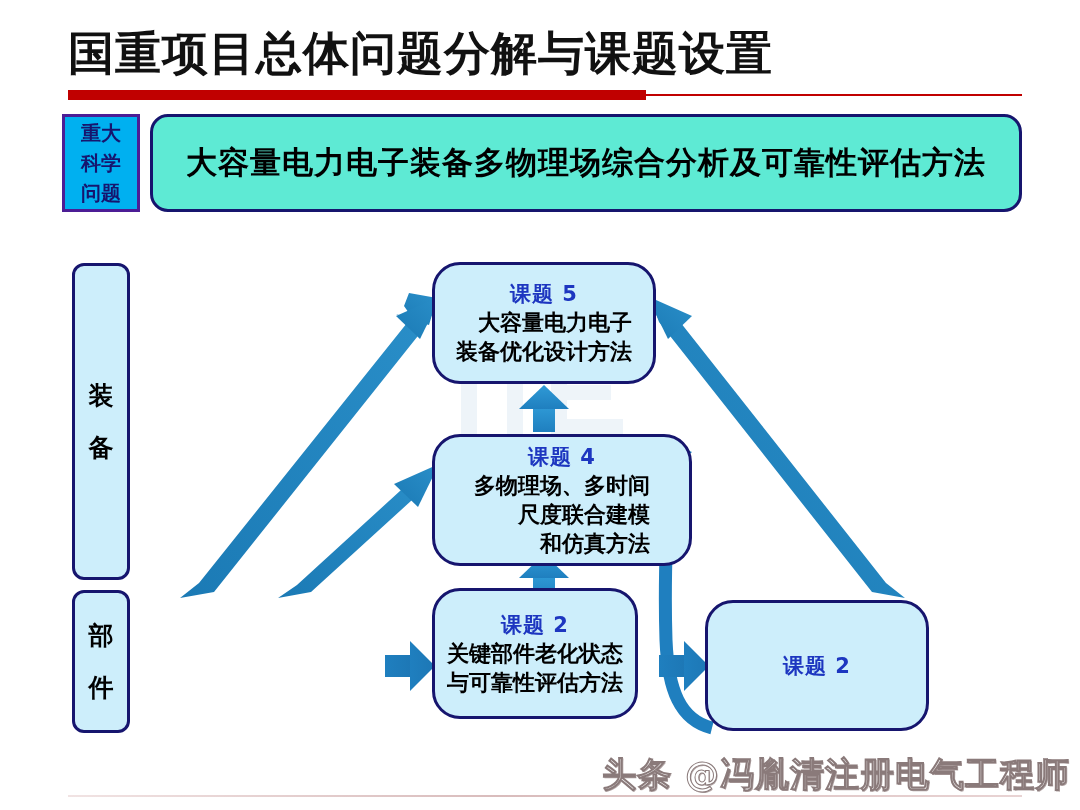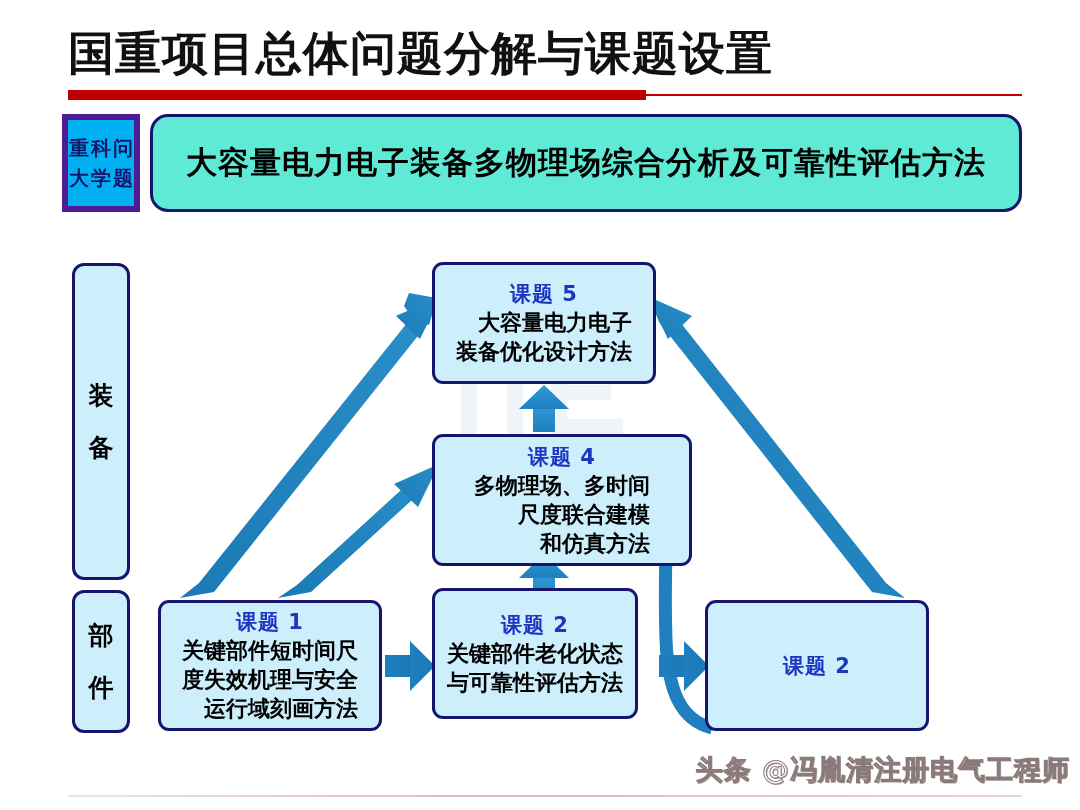--- a/index.html
+++ b/index.html
@@ -15,22 +15,22 @@
     position:absolute;left:68px;top:22px;width:940px;height:62px;
     font-size:46px;font-weight:bold;color:#111111;
     letter-spacing:1px;line-height:62px;white-space:nowrap;
   }
   .rule-thick{position:absolute;left:68px;top:90px;width:578px;height:10px;background:#c00000;}
   .rule-thin{position:absolute;left:646px;top:94px;width:376px;height:2px;background:#c00000;}
 
   
   .key-problem-box{
     position:absolute;left:62px;top:114px;width:78px;height:98px;
-    background:#00b0f0;border:6px solid #4c1d95;box-sizing:border-box;
-    display:flex;align-items:center;justify-content:center;
+    background:#00b0f0;border:3px solid #4c1d95;box-sizing:border-box;
+    display:flex;flex-direction:column;align-items:center;justify-content:center;
     color:#16156e;font-weight:bold;font-size:20px;line-height:30px;
     text-align:center;
   }
   .banner{
     position:absolute;left:150px;top:114px;width:872px;height:98px;
     background:#5eead4;border:3px solid #16156e;box-sizing:border-box;
     border-radius:18px;
     display:flex;align-items:center;justify-content:center;
     color:#000000;font-weight:bold;font-size:31px;letter-spacing:1px;
     white-space:nowrap;
@@ -42,21 +42,21 @@
     box-sizing:border-box;border-radius:12px;
     display:flex;flex-direction:column;align-items:center;justify-content:center;
     color:#000000;font-weight:bold;font-size:25px;line-height:52px;
   }
   #cat-equipment{left:72px;top:263px;width:58px;height:317px;}
   #cat-component{left:72px;top:590px;width:58px;height:143px;}
 
   
   .topic{
     position:absolute;background:#cdeefb;border:3px solid #16156e;
-    box-sizing:border-box;border-radius:11px;
+    box-sizing:border-box;border-radius:28px;
     display:flex;flex-direction:column;align-items:center;justify-content:center;
     z-index:5;
   }
   .topic .t-head{
     color:#1d36c0;font-weight:bold;font-size:21px;line-height:28px;
     letter-spacing:1px;
   }
   .topic .t-body{
     color:#000000;font-weight:bold;font-size:22px;line-height:29px;
     text-align:right;white-space:pre-line;
@@ -70,21 +70,21 @@
   
   #arrows{position:absolute;left:0;top:0;width:1080px;height:810px;z-index:2;}
 
   
   .wm-big{
     position:absolute;left:455px;top:345px;width:190px;height:95px;
     z-index:1;opacity:.5;
   }
   .watermark-text{
     position:absolute;right:58px;top:752px;
-    font-size:27px;font-weight:bold;color:#ffffff;
+    font-size:34px;font-weight:bold;color:#ffffff;
     -webkit-text-stroke:1px #8a7a7a;
     text-shadow:1px 1px 0 #b5a8a8;
     white-space:nowrap;letter-spacing:1px;margin-left:17px;
   }
   .bottom-rule{position:absolute;left:68px;top:795px;width:954px;height:2px;
     background:linear-gradient(90deg,#f1e3e3,#d9bcbc 45%,#e8d3d3);}
 </style>
 </head>
 <body>
 
@@ -191,26 +191,20 @@
 装备优化设计方法</div>
   </div>
 
   <div class="topic" id="topic4">
     <div class="t-head">课题 4</div>
     <div class="t-body">多物理场、多时间
 尺度联合建模
 和仿真方法</div>
   </div>
 
-  <div class="topic" id="topic1">
-    <div class="t-head">课题 1</div>
-    <div class="t-body">关键部件短时间尺
-度失效机理与安全
-运行域刻画方法</div>
-  </div>
 
   <div class="topic" id="topic2">
     <div class="t-head">课题 2</div>
     <div class="t-body">关键部件老化状态
 与可靠性评估方法</div>
   </div>
 
   <div class="topic" id="topic3">
     <div class="t-head">课题 2</div>
   </div>

